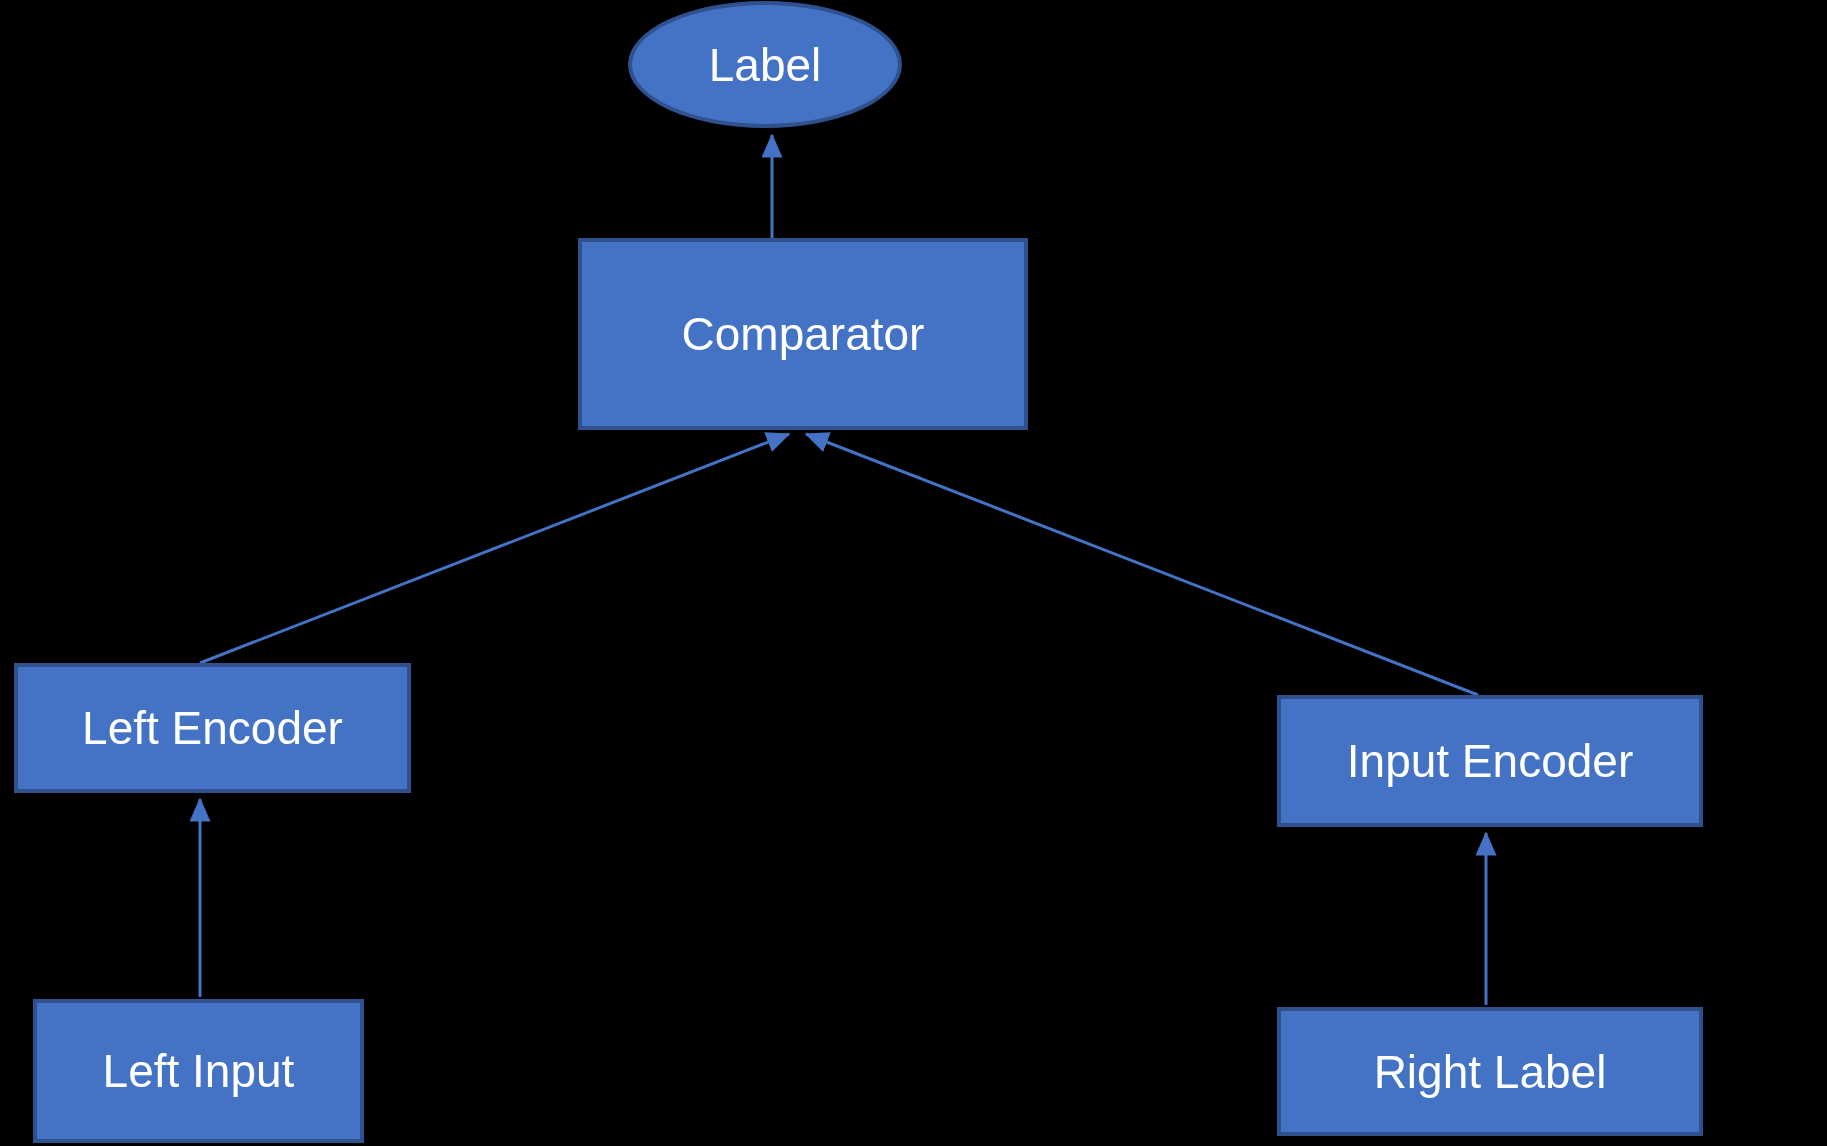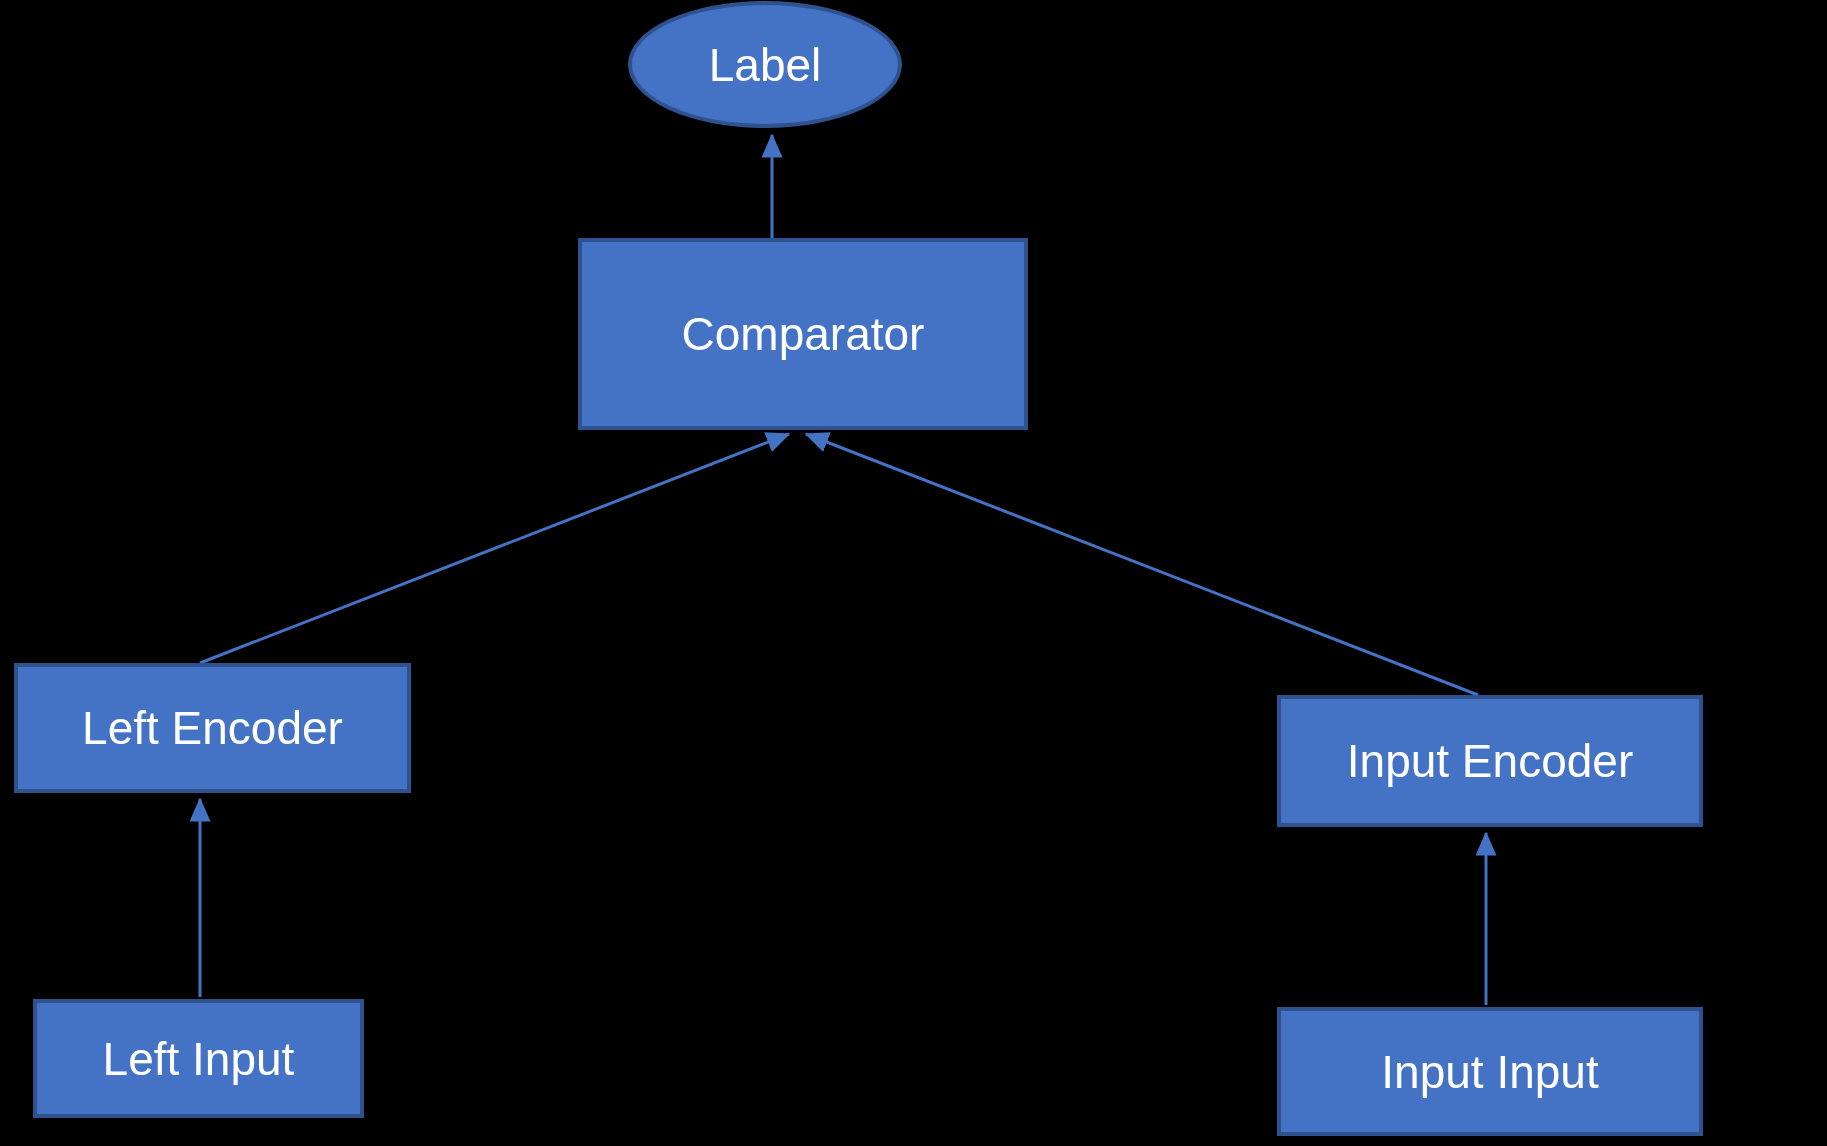--- a/index.html
+++ b/index.html
@@ -41,21 +41,21 @@
     border-radius: 50%;
   }
   .node-label {
     color: #FFFFFF;
   }
   
   #node-label      { left: 628px;  top: 1px;    width: 274px; height: 127px; }
   #node-comparator { left: 578px;  top: 238px;  width: 450px; height: 192px; }
   #node-left-encoder  { left: 2px;    top: 663px;  width: 397px; height: 130px; margin-left: 12px; }
   #node-right-encoder { left: 1277px; top: 695px;  width: 426px; height: 132px; }
-  #node-left-input    { left: 33px;   top: 999px;  width: 331px; height: 119px; }
+  #node-left-input    { left: 33px;   top: 999px;  width: 331px; height: 144px; }
   #node-right-input   { left: 1277px; top: 1007px; width: 426px; height: 129px; }
 </style>
 </head>
 <body>
 
 <div class="canvas">
 
   <svg class="edges-layer" viewBox="0 0 1827 1146" xmlns="http://www.w3.org/2000/svg">
     <defs>
       <marker id="arrowhead" markerUnits="strokeWidth" markerWidth="8" markerHeight="7" refX="7.5" refY="3.5" orient="auto">
@@ -83,16 +83,16 @@
 
   <div class="node" id="node-right-encoder">
     <span class="node-label">Input Encoder</span>
   </div>
 
   <div class="node" id="node-left-input">
     <span class="node-label">Left Input</span>
   </div>
 
   <div class="node" id="node-right-input">
-    <span class="node-label">Input Input</span>
+    <span class="node-label">Right Label</span>
   </div>
 
 </div>
 
 </body></html>

